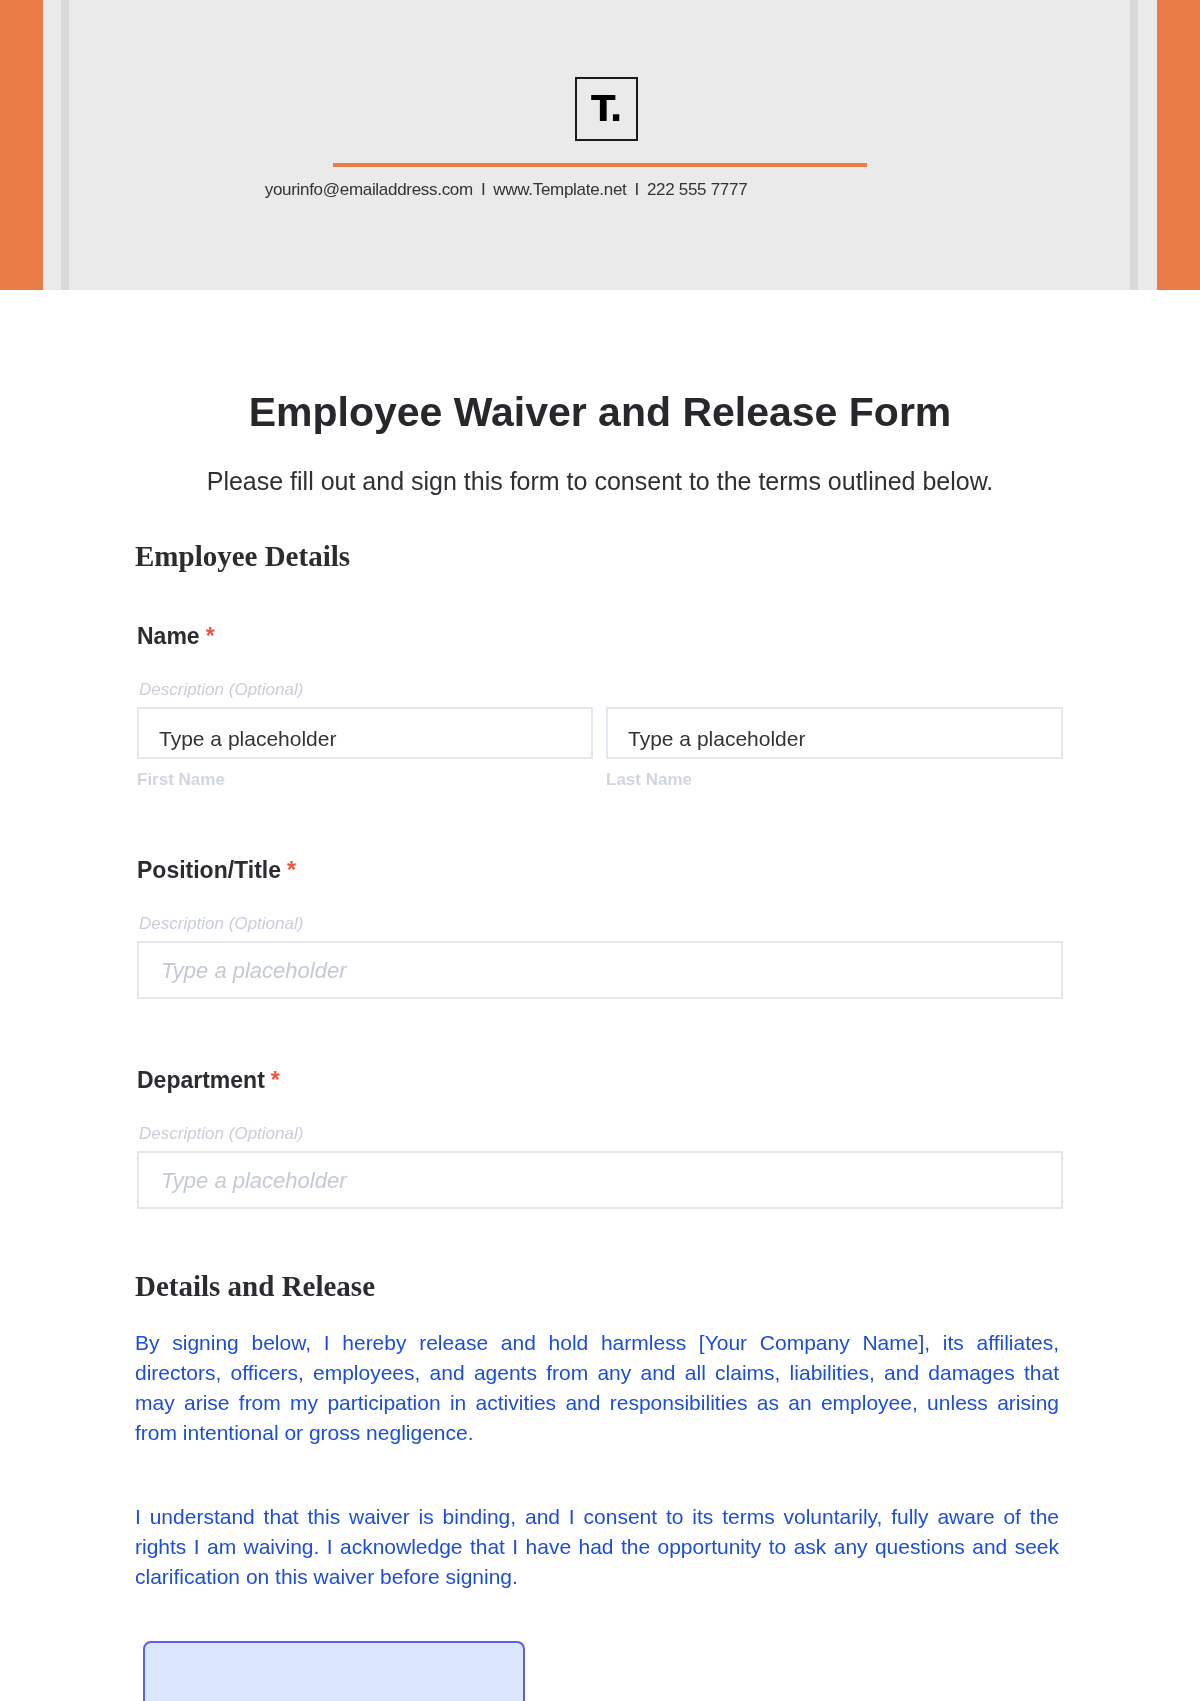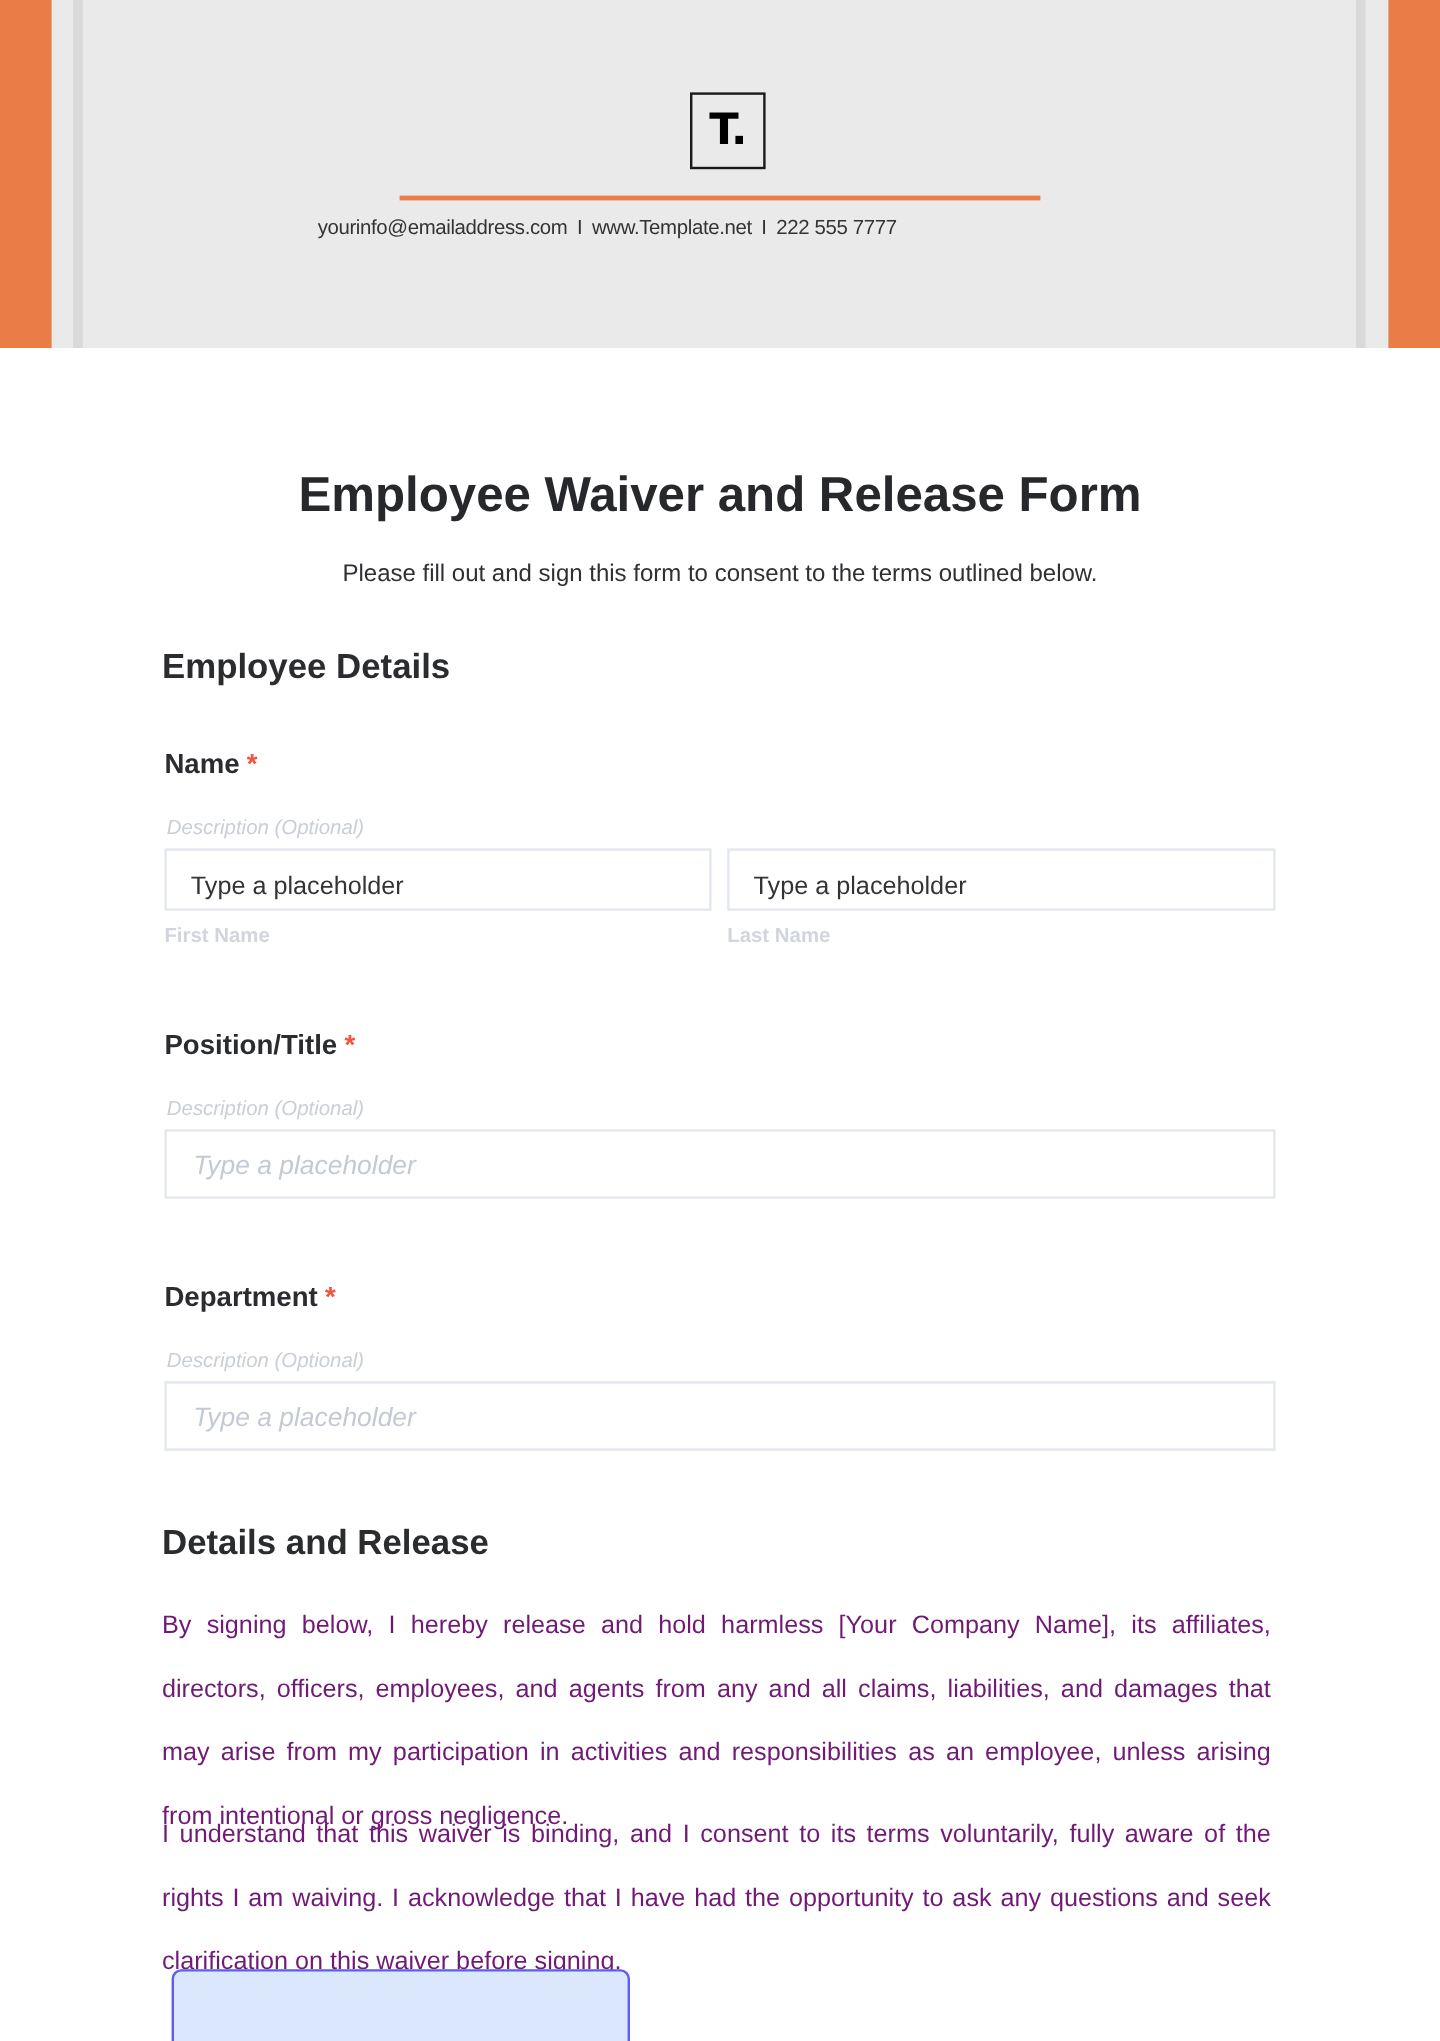--- a/index.html
+++ b/index.html
@@ -12,32 +12,32 @@
   .stripe-left { position: absolute; left: 61px; top: 0; width: 8px; height: 290px; background: #d9d9d9; }
   .stripe-right { position: absolute; left: 1130px; top: 0; width: 8px; height: 290px; background: #d9d9d9; }
 
   .logo { position: absolute; left: 575px; top: 77px; width: 63px; height: 64px; border: 2px solid #1a1a1a; display: flex; align-items: center; justify-content: center; }
   .logo-text { font-family: "DejaVu Sans", sans-serif; font-weight: bold; font-size: 36px; color: #000; letter-spacing: -1px; line-height: 1; }
   .header-rule { position: absolute; left: 333px; top: 163px; width: 534px; height: 4px; background: #ea7c48; }
   .contact { position: absolute; left: 0; width: 1012px; top: 180px; text-align: center; font-size: 17px; color: #333; letter-spacing: -0.3px; }
   .contact .sep { margin: 0 8px; }
 
   .title { position: absolute; left: 0; width: 1200px; top: 389px; text-align: center; font-size: 41px; font-weight: bold; color: #27282b; }
-  .subtitle { position: absolute; left: 0; width: 1200px; top: 467px; text-align: center; font-size: 20px; color: #2f3034; }
+  .subtitle { position: absolute; left: 0; width: 1200px; top: 467px; text-align: center; font-size: 25px; color: #2f3034; }
 
-  .section-h { position: absolute; left: 135px; font-size: 29px; font-weight: bold; color: #2b2c2f; }
+  .section-h { position: absolute; left: 135px; font-size: 29px; font-weight: bold; color: #2b2c2f; font-family: Liberation Serif, serif; }
   .label { position: absolute; left: 137px; font-size: 23px; font-weight: bold; color: #2b2c2f; }
   .label .req { color: #f0543c; margin-left: 6px; font-weight: bold; }
   .desc { position: absolute; left: 139px; font-size: 17px; font-style: italic; color: #c9ced8; margin-top: 10px; }
   .input { position: absolute; background: #fff; border: 2px solid #e3e7ee; border-radius: 0; overflow: hidden; }
   .input .val { position: absolute; left: 20px; font-size: 21px; color: #333; white-space: nowrap; }
   .input .ph { position: absolute; left: 22px; top: 15px; font-size: 22px; font-style: italic; color: #c4cad4; }
   .sublabel { position: absolute; font-size: 17px; font-weight: bold; color: #d1d6de; }
 
-  .para { position: absolute; left: 135px; width: 924px; font-size: 21px; line-height: 53px; color: #701a75; text-align: justify; }
+  .para { position: absolute; left: 135px; width: 924px; font-size: 21px; line-height: 30px; color: #1d4ed8; text-align: justify; }
 
   .signature { position: absolute; left: 143px; top: 1641px; width: 382px; height: 80px; background: #dbe7fd; border: 2px solid #5b5ef0; border-radius: 8px; }
 </style>
 </head>
 <body>
 
 <div class="header">
   <div class="orange-left"></div>
   <div class="stripe-left"></div>
   <div class="stripe-right"></div>

